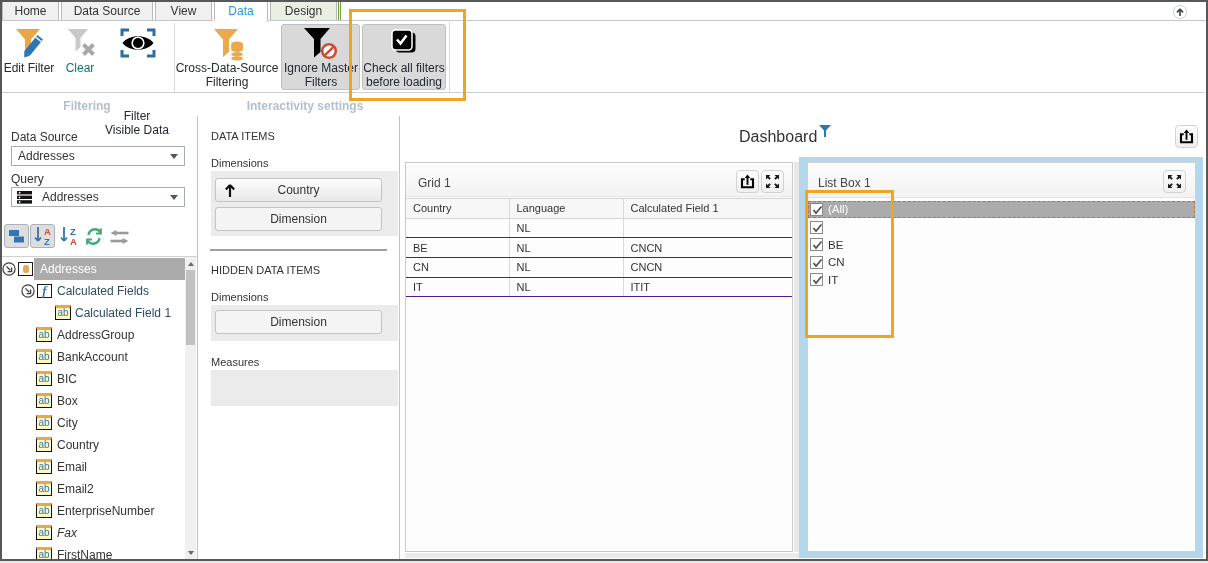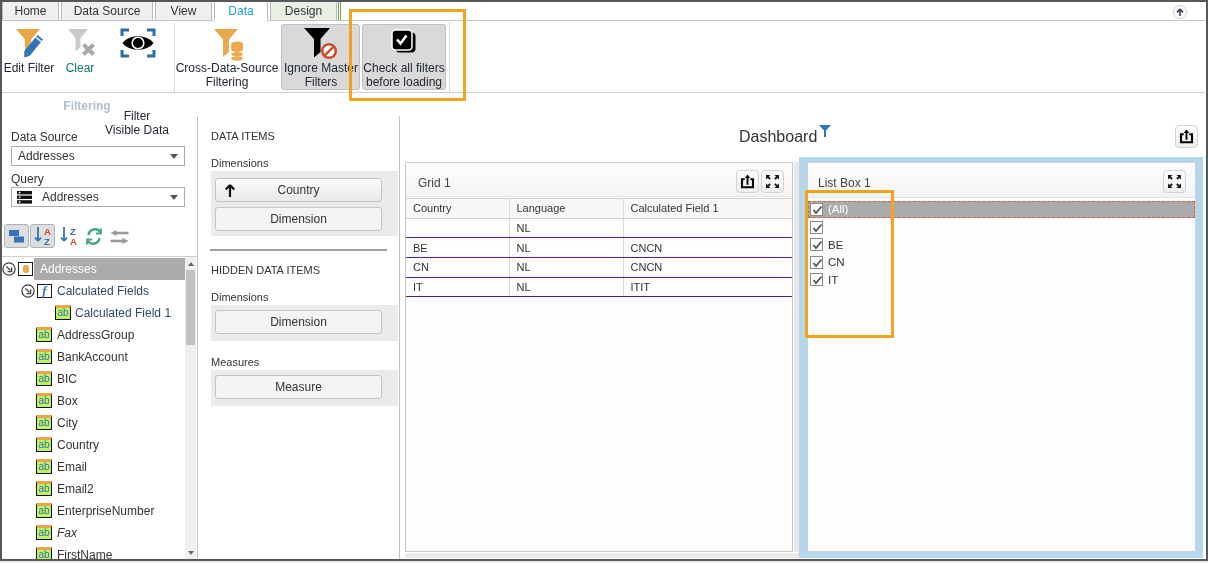--- a/index.html
+++ b/index.html
@@ -25,21 +25,21 @@
 .orange-rect{position:absolute;border:3.5px solid #f0a41f;}
 
 .lbl{position:absolute;font-size:12px;color:#333;}
 .combo{position:absolute;left:11px;width:174px;height:20px;border:1px solid #a8adb3;background:#fff;font-size:12px;color:#333;}
 .combo .txt{position:absolute;left:6px;top:2px;}
 .combo .arr{position:absolute;right:6px;top:7px;width:0;height:0;border-left:4px solid transparent;border-right:4px solid transparent;border-top:5px solid #555;}
 .tbtn{position:absolute;width:25px;height:24px;background:#dedede;border:1px solid #a9b2bd;border-radius:3px;}
 
 .trow{position:absolute;left:1px;font-size:12px;color:#333;height:22px;line-height:22px;}
 .sqicon{position:absolute;width:15px;height:14px;border:1.5px solid #1a1a1a;background:#fff;}
-.abicon{position:absolute;width:16px;height:15px;border:1.2px solid #111;border-top:3px solid #eaa64b;background:#bef264;color:#3574b2;font-size:10px;line-height:10px;text-align:center;}
+.abicon{position:absolute;width:16px;height:15px;border:1.2px solid #111;border-top:3px solid #eaa64b;background:#fef9c3;color:#3574b2;font-size:10px;line-height:10px;text-align:center;}
 
 .sechead{position:absolute;font-size:11px;color:#333;}
 .dicontainer{position:absolute;left:211px;background:#ebebeb;}
 .dibtn{position:absolute;left:215px;width:167px;border:1px solid #c3c3c3;border-radius:3px;font-size:12px;color:#333;text-align:center;background:#f4f4f4;}
 
 .dpanel{position:absolute;background:#fdfdfd;border:1px solid #c9c9c9;}
 .ptitle{font-size:12px;color:#444;}
 .pbtn{position:absolute;width:23px;height:23px;border:1px solid #d2d2d2;border-radius:4px;background:linear-gradient(#fdfdfd,#efefef);}
 table.grid{border-collapse:collapse;table-layout:fixed;width:100%;font-size:11px;color:#333;}
 table.grid td{border-right:1px solid #d9d9d9;border-bottom:1px solid #4c1d95;padding:0 0 0 7px;height:19.7px;overflow:hidden;}
@@ -63,20 +63,21 @@
 
   <svg class="abs" style="left:1167px;top:4px;" width="26" height="16" viewBox="0 0 26 16">
     <circle cx="13" cy="8" r="6.5" fill="none" stroke="#cfcfcf" stroke-width="1"></circle>
     <path d="M13 12 L13 5 M13 5 L10 8.4 M13 5 L16 8.4" fill="none" stroke="#39414e" stroke-width="1.6"></path>
   </svg>
 
   <div class="vsep" style="left:174px;top:23px;height:69px;"></div>
   <div class="vsep" style="left:449px;top:22px;height:70px;"></div>
   <div id="line92"></div>
   <div class="grplabel" style="left:0px;width:174px;text-align:center;">Filtering</div>
+  <div class="grplabel" style="left:174px;width:262px;text-align:center;">Interactivity settings</div>
 
   <div class="grayb" style="left:281px;top:24px;width:79px;height:66px;"></div>
   <div class="grayb" style="left:362px;top:24px;width:84px;height:66px;"></div>
 
   <svg class="abs" style="left:14px;top:27px;" width="32" height="32" viewBox="0 0 32 32">
     <path d="M2 2 L26 2 L17 12.5 L17 23.5 L11 29 L11 12.5 Z" fill="#e9a646"></path>
     <path d="M21.2 10.7 L26.8 15.3 L15.8 28.8 L10.2 24.2 Z" fill="#2e75b6"></path>
     <path d="M10.2 24.2 L15.8 28.8 L10.3 30.6 Z" fill="#2e75b6"></path>
     <path d="M23.5 7.9 L29 12.4 L26.9 15.1 L21.3 10.6 Z" fill="#2e75b6"></path>
     <path d="M21.8 9.9 L27.4 14.5" stroke="#fff" stroke-width="1.2"></path>
@@ -235,21 +236,20 @@
       </svg>
   </div>
   <div class="dibtn" style="top:207px;height:24px;line-height:22px;">Dimension</div>
   <div class="abs" style="left:210px;top:249px;width:177px;height:2px;background:#9f9f9f;"></div>
   <div class="sechead" style="left:211px;top:264px;">HIDDEN DATA ITEMS</div>
   <div class="sechead" style="left:211px;top:291px;">Dimensions</div>
   <div class="dicontainer" style="top:305px;width:187px;height:36px;"></div>
   <div class="dibtn" style="top:310px;height:24px;line-height:22px;">Dimension</div>
   <div class="sechead" style="left:211px;top:356px;">Measures</div>
   <div class="dicontainer" style="top:370px;width:187px;height:36px;"></div>
-  <div class="dibtn" style="top:375px;height:24px;line-height:22px;">Measure</div>
 
   <div class="abs" style="left:739px;top:128px;font-size:16px;color:#333;">Dashboard</div>
   <svg class="abs" style="left:818px;top:125px;" width="16" height="14" viewBox="0 0 16 14">
       <path d="M1 0 L13 0 L8 5.5 L8 12 L6 12 L6 5.5 Z" fill="#2e75b6"></path>
     </svg>
   <div class="pbtn" style="left:1175px;top:125px;"></div>
   <svg class="abs" style="left:1179px;top:129px;" width="15" height="15" viewBox="0 0 15 15">
     <path d="M4.7 5.3 L2 5.3 L2 13.3 L13 13.3 L13 5.3 L10.3 5.3" fill="none" stroke="#000" stroke-width="2.1"></path>
     <path d="M7.5 10.8 L7.5 3" fill="none" stroke="#000" stroke-width="1.9"></path>
       <path d="M7.5 0.6 L4.8 3.9 L10.2 3.9 Z" fill="#000"></path>

